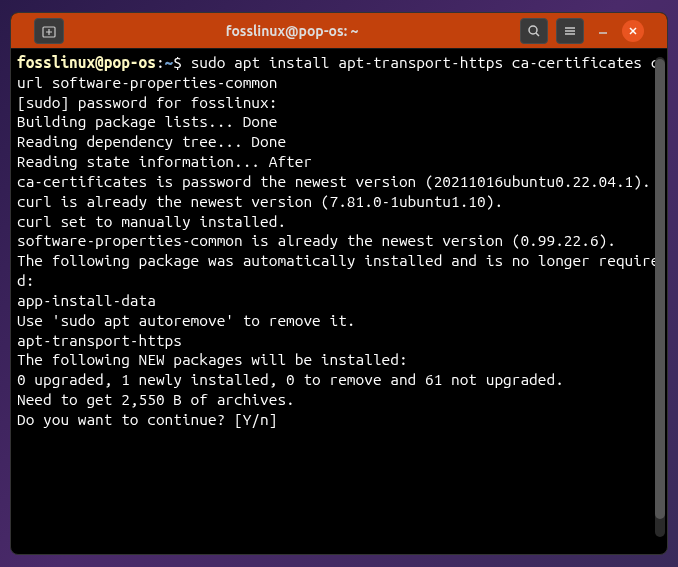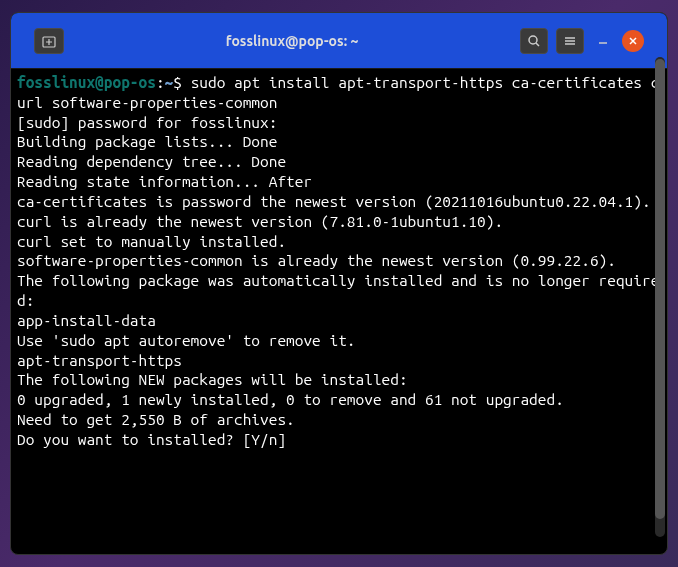--- a/index.html
+++ b/index.html
@@ -18,22 +18,22 @@
       width: 658px;
       height: 543px;
       background: #000000;
       border-radius: 8px;
       border: 1px solid #333;
       display: flex;
       flex-direction: column;
       overflow: hidden;
     }
     .titlebar {
-      height: 56px;
-      background: #1d4ed8;
+      height: 36px;
+      background: #c2410c;
       display: flex;
       align-items: center;
       padding: 0 23px;
       gap: 6px;
       border-bottom: 1px solid #1a1a1a;
     }
     .tab-button {
       width: 30px;
       height: 26px;
       background: #3a3a3a;
@@ -80,21 +80,21 @@
       flex: 1;
       padding: 4px 6px;
       font-size: 15.5px;
       line-height: 1.28;
       color: #ffffff;
       font-family: "Ubuntu Mono", "DejaVu Sans Mono", monospace;
       overflow-y: auto;
       word-break: break-all;
       position: relative;
     }
-    .prompt-user { color: #0f766e; font-weight: bold; margin-top: 23px; }
+    .prompt-user { color: #fef9c3; font-weight: bold; margin-top: 23px; }
     .prompt-sep { color: #ffffff; }
     .prompt-path { color: #729fcf; font-weight: bold; }
     .prompt-dollar { color: #ffffff; }
     .scrollbar {
       position: absolute;
       right: 2px;
       top: 44px;
       width: 10px;
       height: 480px;
       background: #2a2a2a;
@@ -160,20 +160,20 @@
     <div>curl is already the newest version (7.81.0-1ubuntu1.10).</div>
     <div>curl set to manually installed.</div>
     <div>software-properties-common is already the newest version (0.99.22.6).</div>
     <div>The following package was automatically installed and is no longer required:</div>
     <div>  app-install-data</div>
     <div>Use 'sudo apt autoremove' to remove it.</div>
     <div>  apt-transport-https</div>
     <div>The following NEW packages will be installed:</div>
     <div>0 upgraded, 1 newly installed, 0 to remove and 61 not upgraded.</div>
     <div>Need to get 2,550 B of archives.</div>
-    <div>Do you want to installed? [Y/n]</div>
+    <div>Do you want to continue? [Y/n]</div>
   </div>
 
   <div class="scrollbar">
     <div class="scrollbar-thumb"></div>
   </div>
 
 </div>
 
 </body></html>

